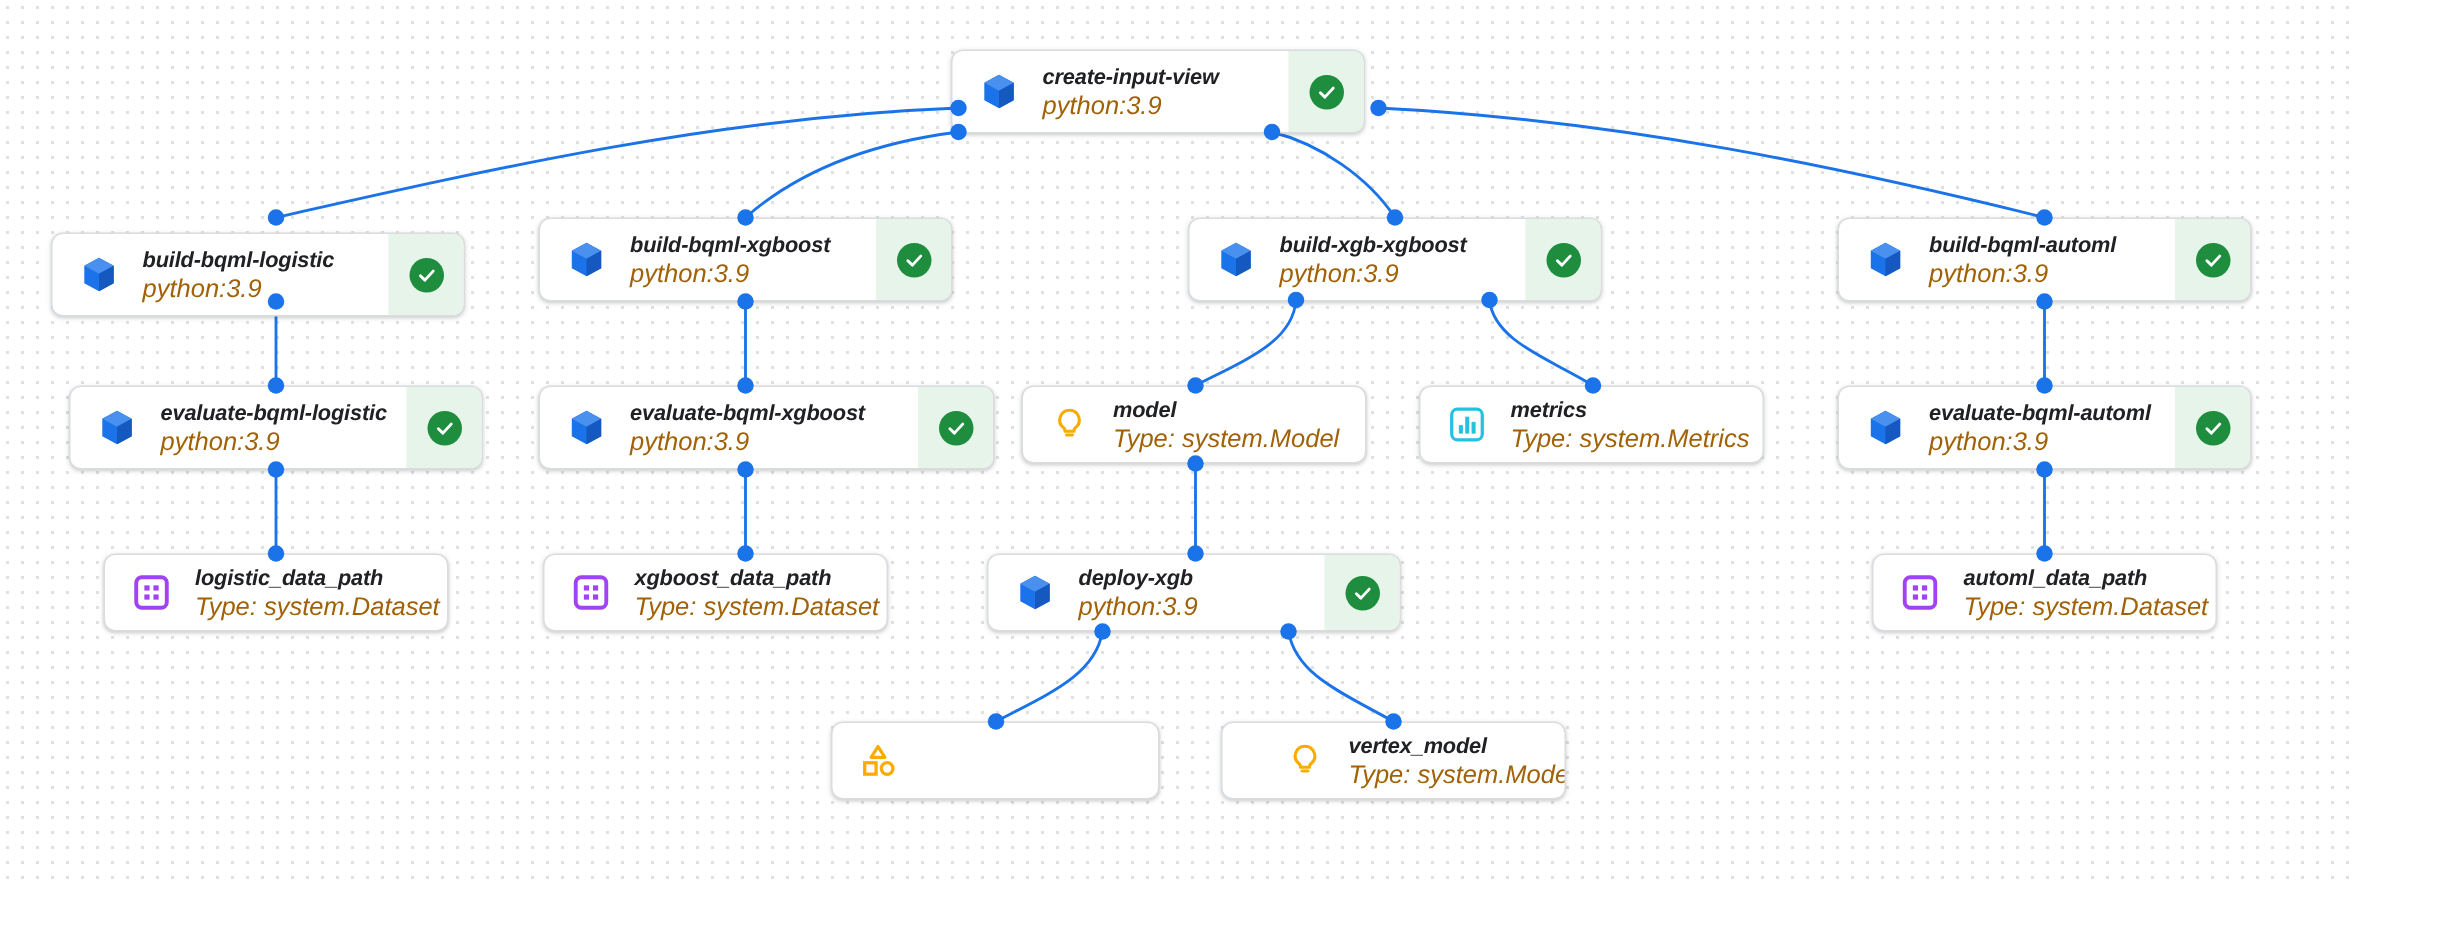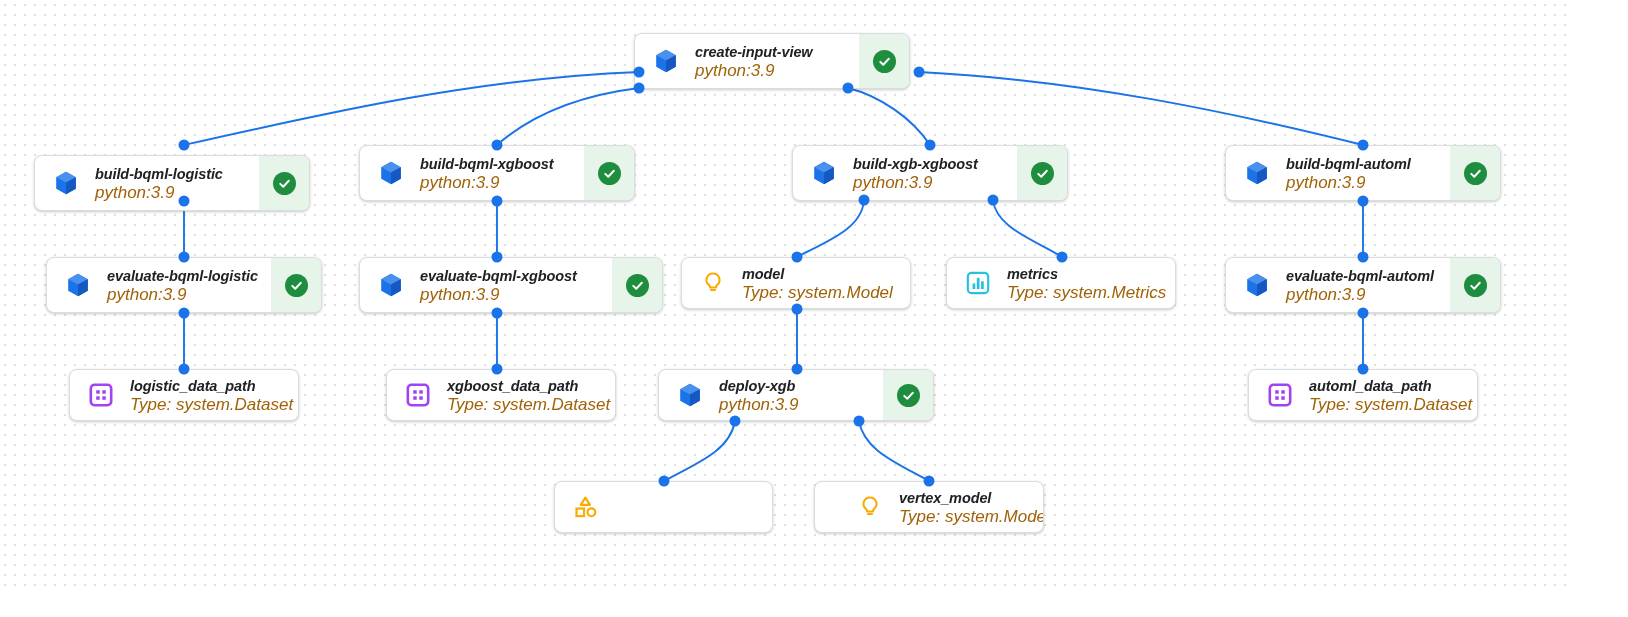--- a/index.html
+++ b/index.html
@@ -376,21 +376,21 @@
               <rect x="7.6" y="13.2" width="3.2" height="3.2" fill="#a142f4"></rect>
               <rect x="13.2" y="13.2" width="3.2" height="3.2" fill="#a142f4"></rect>
             </svg>
           </span>
           <div class="node-text">
             <div class="node-title">logistic_data_path</div>
             <div class="node-sub">Type: system.Dataset</div>
           </div>
         </div>
       </div>
-      <div class="node" style="left: 386px; top: 369px; width: 230px; height: 52px;">
+      <div class="node" style="left: 362px; top: 369px; width: 230px; height: 52px;">
         <div class="node-body">
           <span class="node-icon">
             <svg width="26" height="26" viewBox="0 0 24 24">
               <rect x="2.6" y="2.6" width="18.8" height="18.8" rx="3.4" fill="none" stroke="#a142f4" stroke-width="2.4"></rect>
               <rect x="7.6" y="7.6" width="3.2" height="3.2" fill="#a142f4"></rect>
               <rect x="13.2" y="7.6" width="3.2" height="3.2" fill="#a142f4"></rect>
               <rect x="7.6" y="13.2" width="3.2" height="3.2" fill="#a142f4"></rect>
               <rect x="13.2" y="13.2" width="3.2" height="3.2" fill="#a142f4"></rect>
             </svg>
           </span>

